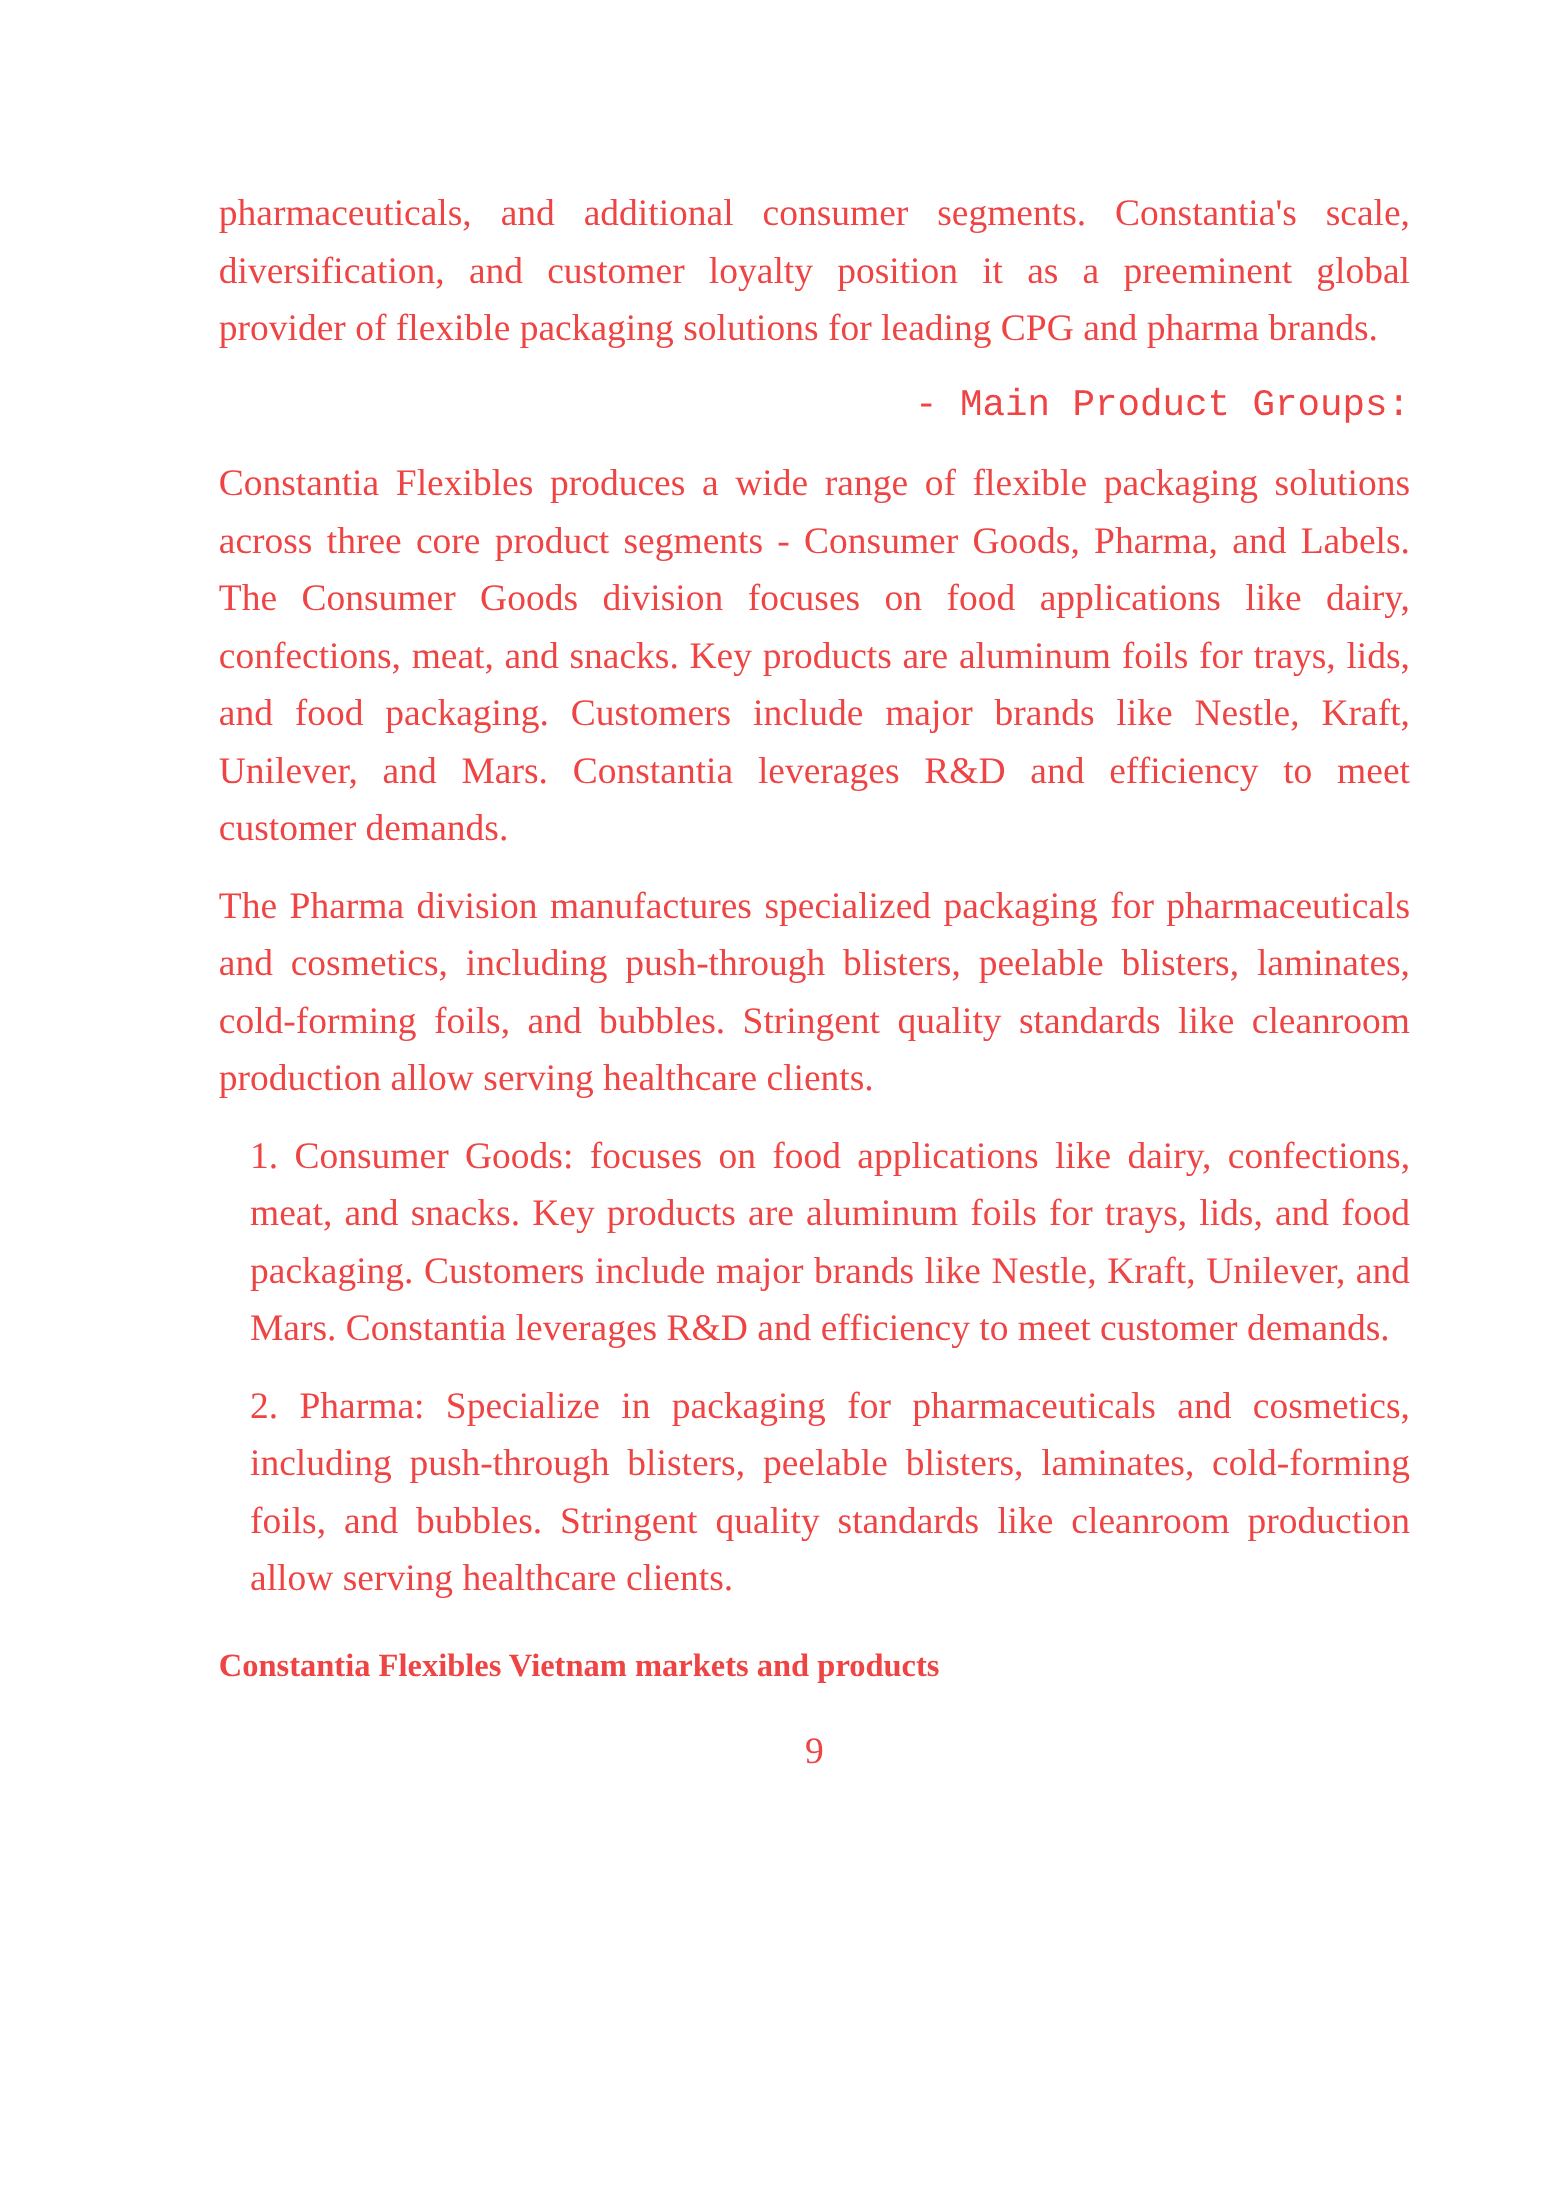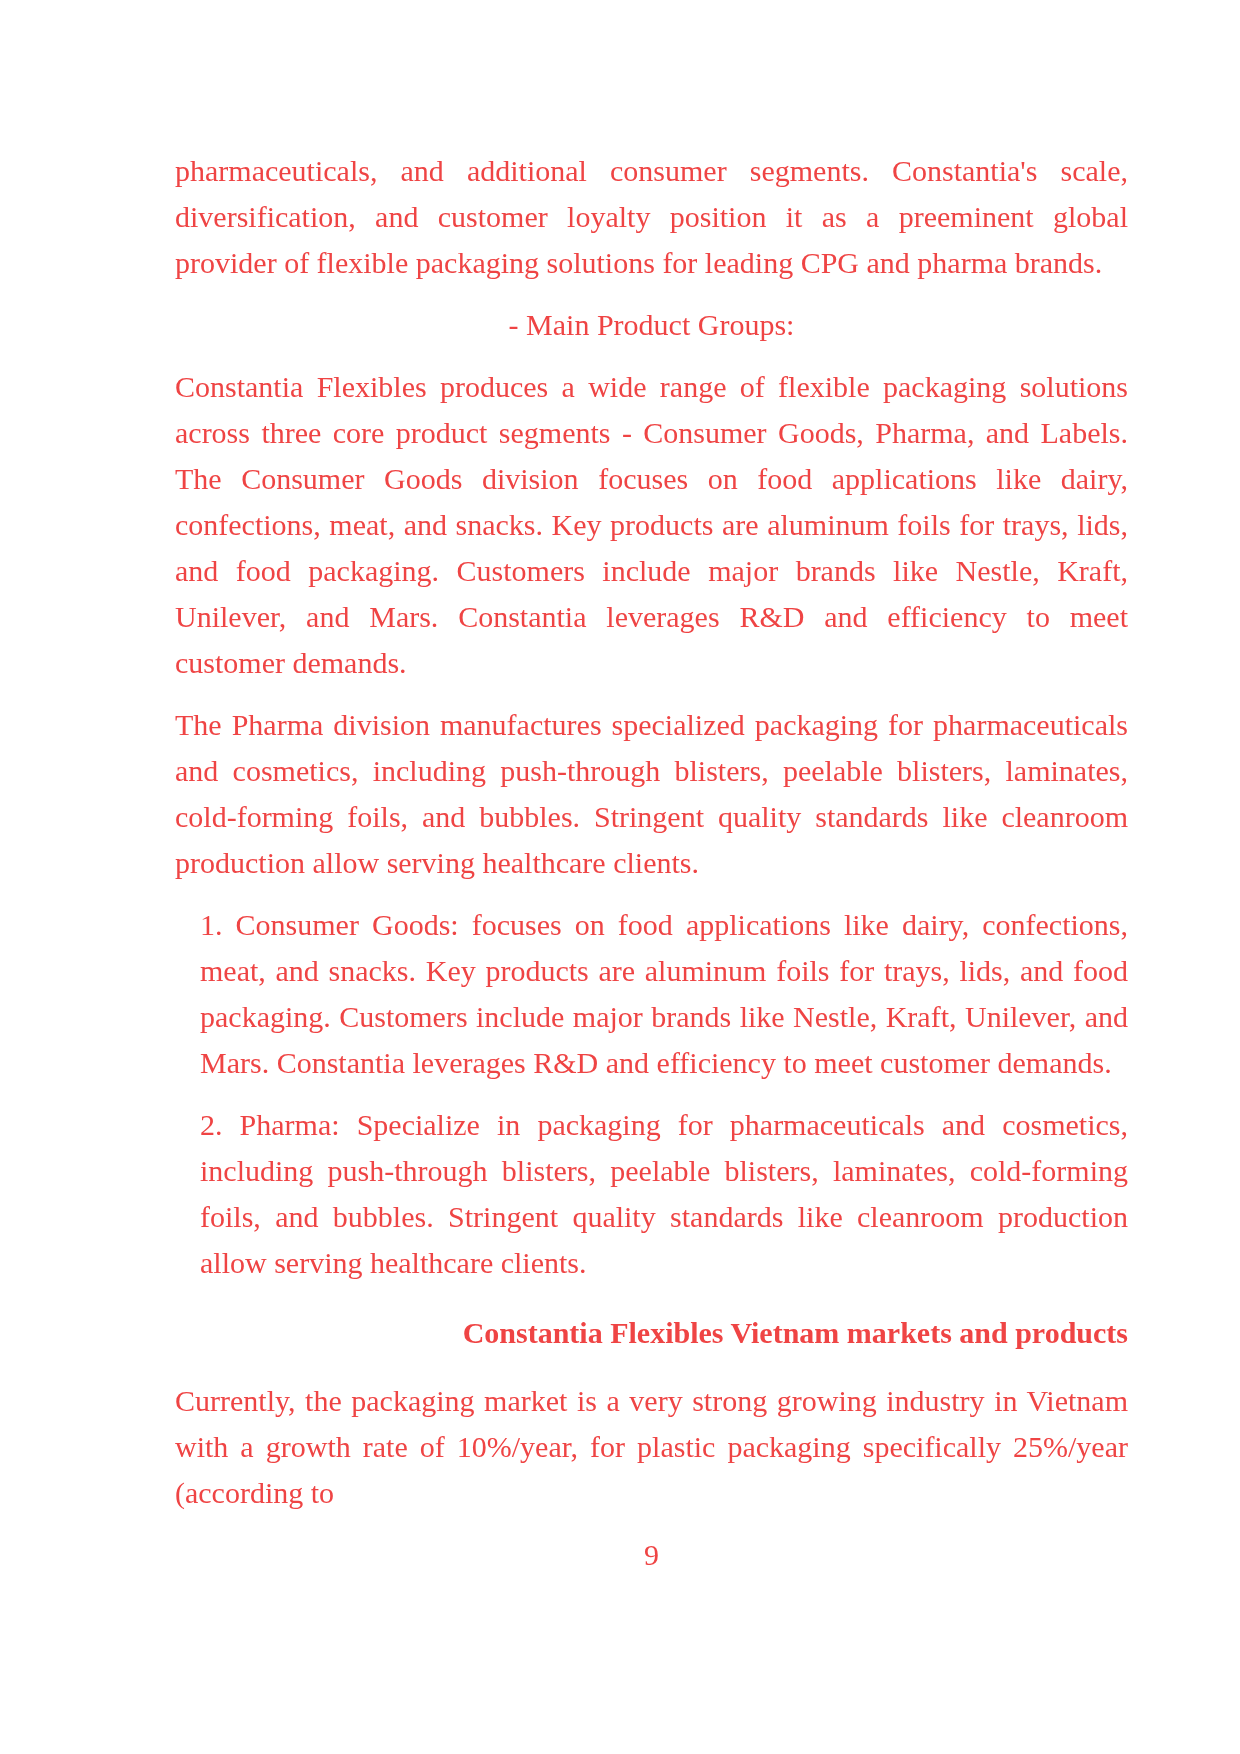--- a/index.html
+++ b/index.html
@@ -18,37 +18,38 @@
     line-height: 46px;
     box-sizing: border-box;
     padding: 148px 112px 0 175px;
     overflow: hidden;
   }
   .page p {
     margin: 0 0 16px 0;
     text-align: justify;
   }
   .page p.single-line {
-    text-align: center;
+    text-align: right;
+    font-family: Liberation Mono, monospace;
   }
   .list-item {
     margin-left: 25px !important;
   }
   .list-item .item-number {
     font-weight: normal;
   }
   .list-item .item-title {
     font-weight: normal;
   }
   .section-heading {
     font-weight: bold;
-    font-size: 30px;
+    font-size: 26px;
     line-height: 46px;
     margin: 24px 0 22px 0;
-    text-align: right;
+    text-align: left;
   }
   .page-number {
     margin-top: 5px;
     text-align: center;
   }
 </style>
 </head>
 <body>
 
 <div class="page">
@@ -71,17 +72,16 @@
     <p class="list-item">
       <span class="item-number">2.</span>
       <span class="item-title">Pharma:</span>
       <span class="item-text">Specialize in packaging for pharmaceuticals and cosmetics, including push-through blisters, peelable blisters, laminates, cold-forming foils, and bubbles. Stringent quality standards like cleanroom production allow serving healthcare clients.</span>
     </p>
 
   </div>
 
   <h2 class="section-heading">Constantia Flexibles Vietnam markets and products</h2>
 
-  <p>Currently, the packaging market is a very strong growing industry in Vietnam with a growth rate of 10%/year, for plastic packaging specifically 25%/year (according to</p>
 
   <div class="page-number">9</div>
 
 </div>
 
 </body></html>

